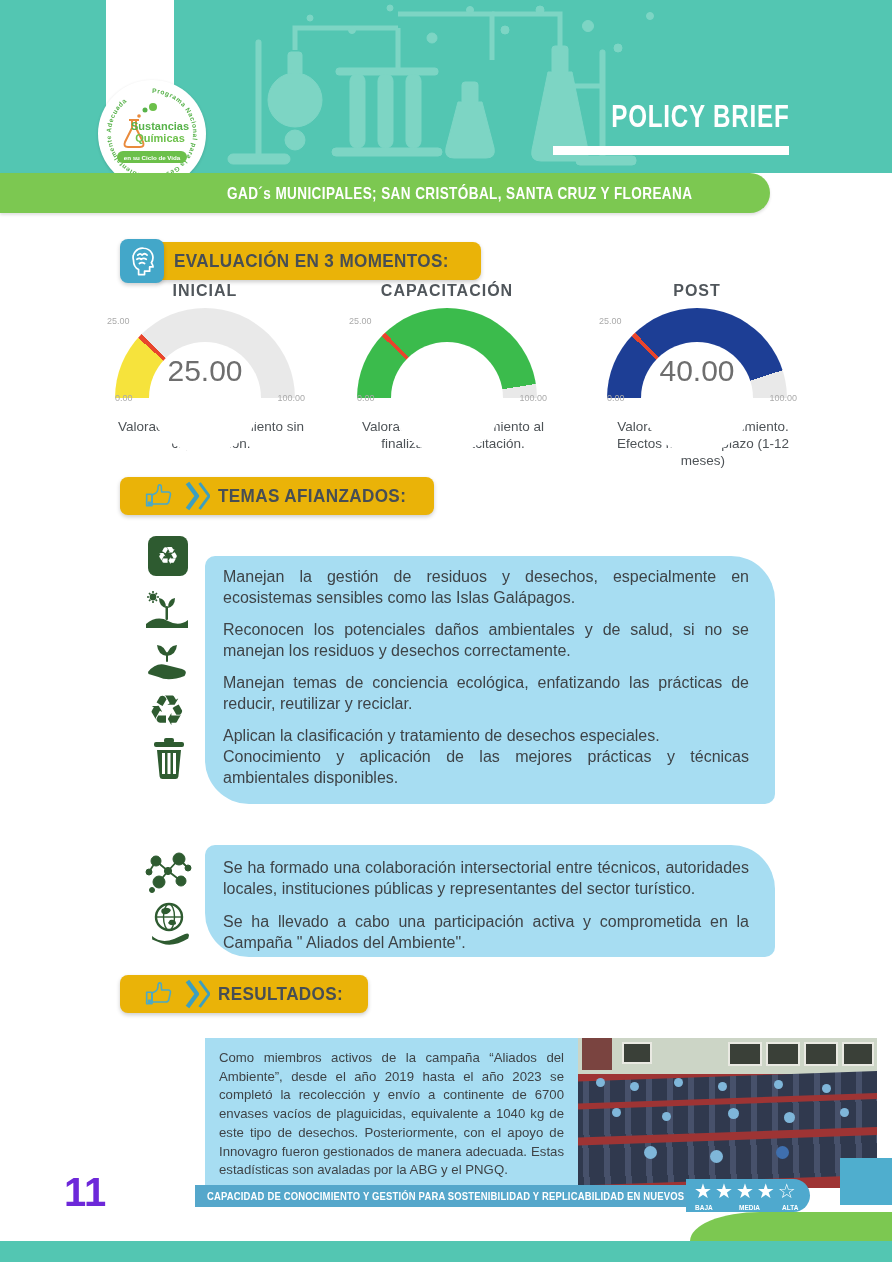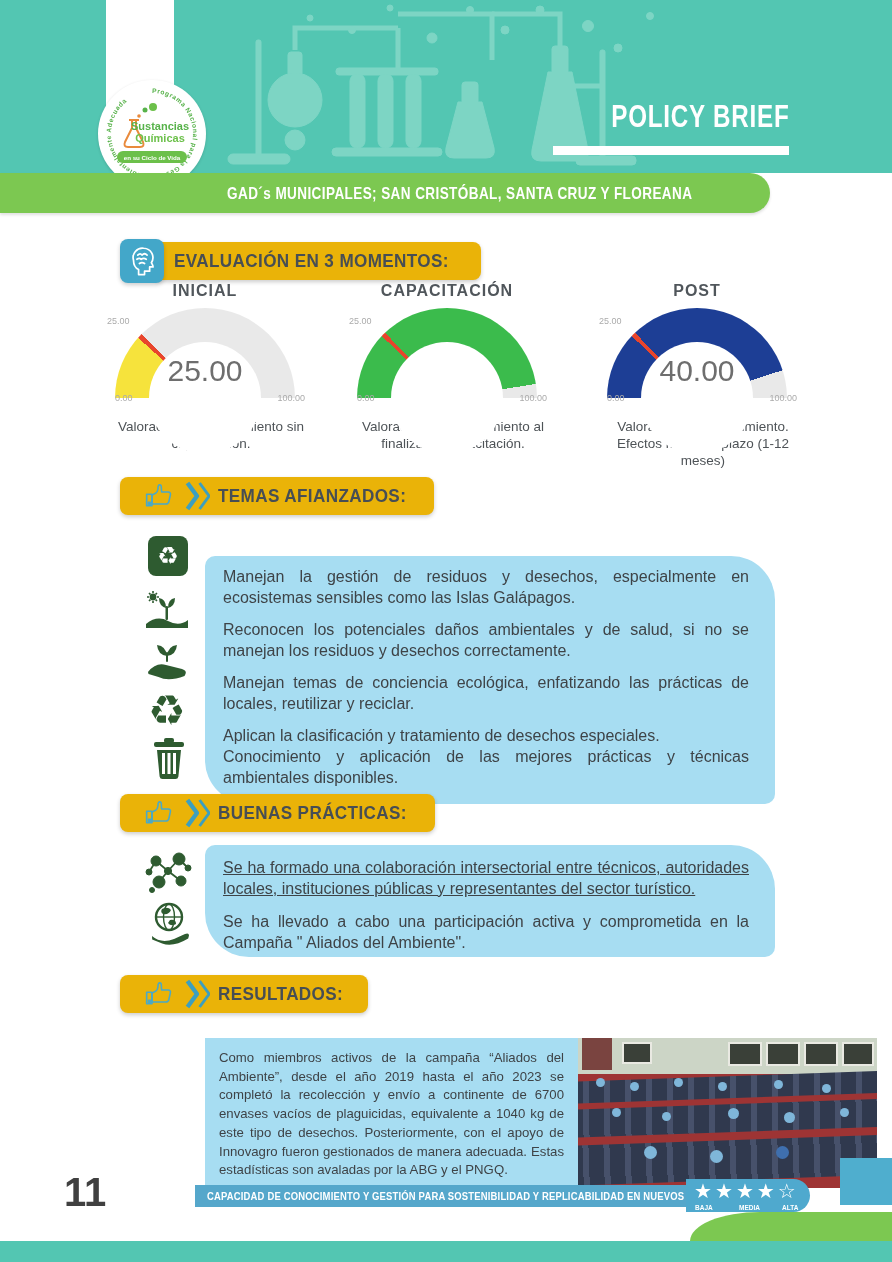--- a/index.html
+++ b/index.html
@@ -66,21 +66,21 @@
         transform:scaleX(.9);transform-origin:left center;}
   .stars-badge{position:absolute;left:686px;top:1179px;width:124px;height:33px;background:#4FA9CE;
         border-radius:0 18px 18px 0;z-index:5;}
   .stars{position:absolute;left:8px;top:0;display:flex;gap:3px;}
   .star{color:#fff;font-size:20px;line-height:24px;}
   .r-label{position:absolute;bottom:1px;color:#fff;font-size:6.5px;font-weight:700;}
   .r-baja{left:9px;} .r-media{left:53px;} .r-alta{left:96px;}
   .green-band{position:absolute;left:690px;top:1212px;width:202px;height:29px;background:#7CC851;
         border-top-left-radius:70px 29px;}
   .teal-band{position:absolute;left:0;top:1241px;width:892px;height:21px;background:#53C6B2;}
-  .page-num{position:absolute;left:64px;top:1170px;color:#404040;font-size:40px;font-weight:800;}
+  .page-num{position:absolute;left:64px;top:1170px;color:#6d28d9;font-size:40px;font-weight:800;}
 </style>
 </head>
 <body>
 
 <div id="page">
 
   <div class="header">
     <svg class="lab-art" viewBox="0 0 892 173">
       <g fill="#85D8C8" stroke="#85D8C8" opacity="0.85">
 
@@ -214,21 +214,21 @@
         <path d="M4 2 L15 17 L4 32" stroke-width="5"></path>
         <path d="M18 2 L29 17 L18 32" stroke-width="3.4"></path>
       </svg>
       <span class="t">TEMAS AFIANZADOS:</span>
     </div>
   </div>
 
   <div class="blue-box" style="left:205px;top:528px;width:570px;height:248px;padding:10px 26px 8px 18px;margin-top:28px;">
     <div class="item" style="margin-bottom:11px;">Manejan la gestión de residuos y desechos, especialmente en ecosistemas sensibles como las Islas Galápagos.</div>
     <div class="item" style="margin-bottom:11px;">Reconocen los potenciales daños ambientales y de salud, si no se manejan los residuos y desechos correctamente.</div>
-    <div class="item" style="margin-bottom:11px;">Manejan temas de conciencia ecológica, enfatizando las prácticas de locales, reutilizar y reciclar.</div>
+    <div class="item" style="margin-bottom:11px;">Manejan temas de conciencia ecológica, enfatizando las prácticas de reducir, reutilizar y reciclar.</div>
     <div class="item">Aplican la clasificación y tratamiento de desechos especiales.</div>
     <div class="item" style="margin-bottom:11px;">Conocimiento y aplicación de las mejores prácticas y técnicas ambientales disponibles.</div>
   </div>
 
   <div class="side-icon" style="left:148px;top:536px;">
     <div class="bin-tile">♻</div>
   </div>
   <div class="side-icon" style="left:144px;top:588px;">
     <svg viewBox="0 0 46 42" width="46" height="42" fill="#2E5B30">
       <path d="M2 36 Q13 27 24 33 Q35 39 44 32 L44 40 L2 40 Z"></path>
@@ -257,37 +257,23 @@
     <svg viewBox="0 0 34 42" width="34" height="42" fill="#2E5B30">
       <rect x="12" y="0" width="10" height="5" rx="2"></rect>
       <rect x="2" y="4" width="30" height="5" rx="2"></rect>
       <path d="M5 12 h24 l-2.6 26.5 a3 3 0 0 1-3 2.5 H10.6 a3 3 0 0 1-3-2.5 Z"></path>
       <rect x="10" y="15" width="3" height="21" fill="#fff"></rect>
       <rect x="15.5" y="15" width="3" height="21" fill="#fff"></rect>
       <rect x="21" y="15" width="3" height="21" fill="#fff"></rect>
     </svg>
   </div>
 
-  <div class="sec" style="left:120px;top:794px;">
-    <div class="bar">
-      <svg viewBox="0 0 36 30" width="32" height="28" fill="none" stroke="#4AA9C8" stroke-width="1.8" stroke-linejoin="round">
-        <rect x="3" y="13" width="6" height="13"></rect>
-          <rect x="5" y="22" width="2.4" height="2.4" fill="#4AA9C8"></rect>
-        <path d="M9 14 l4-2 c1.5-1 2.3-2.2 2.5-4 l.5-4 c.3-2 3.2-2 3.4 0 l.4 6.5 h7.5 c1.7 0 2.8 1.3 2.4 2.9 l-1.7 7.8 c-.4 1.7-1.7 2.8-3.4 2.8 H9 Z"></path>
-      </svg>
-      <svg viewBox="0 0 30 34" width="26" height="30" fill="none" stroke="#3C9FBF" stroke-linejoin="round">
-        <path d="M4 2 L15 17 L4 32" stroke-width="5"></path>
-        <path d="M18 2 L29 17 L18 32" stroke-width="3.4"></path>
-      </svg>
-      <span class="t">BUENAS PRÁCTICAS:</span>
-    </div>
-  </div>
 
   <div class="blue-box" style="left:205px;top:845px;width:570px;height:112px;padding:12px 26px 8px 18px;">
-    <div class="item" style="margin-bottom:12px;text-decoration:underline;">Se ha formado una colaboración intersectorial entre técnicos, autoridades locales, instituciones públicas y representantes del sector turístico.</div>
+    <div class="item" style="margin-bottom:12px;">Se ha formado una colaboración intersectorial entre técnicos, autoridades locales, instituciones públicas y representantes del sector turístico.</div>
     <div class="item">Se ha llevado a cabo una participación activa y comprometida en la Campaña " Aliados del Ambiente".</div>
   </div>
 
   <div class="side-icon" style="left:144px;top:850px;">
     <svg viewBox="0 0 48 46" width="48" height="46" fill="#2E5B30" stroke="#2E5B30">
       <g stroke-width="1.8" fill="none">
         <path d="M12 11 L24 21 M35 9 L24 21 M15 32 L24 21 M37 31 L24 21 M35 9 L44 18 M12 11 L5 22"></path>
       </g>
       <circle cx="12" cy="11" r="5"></circle>
         <circle cx="35" cy="9" r="6"></circle>

